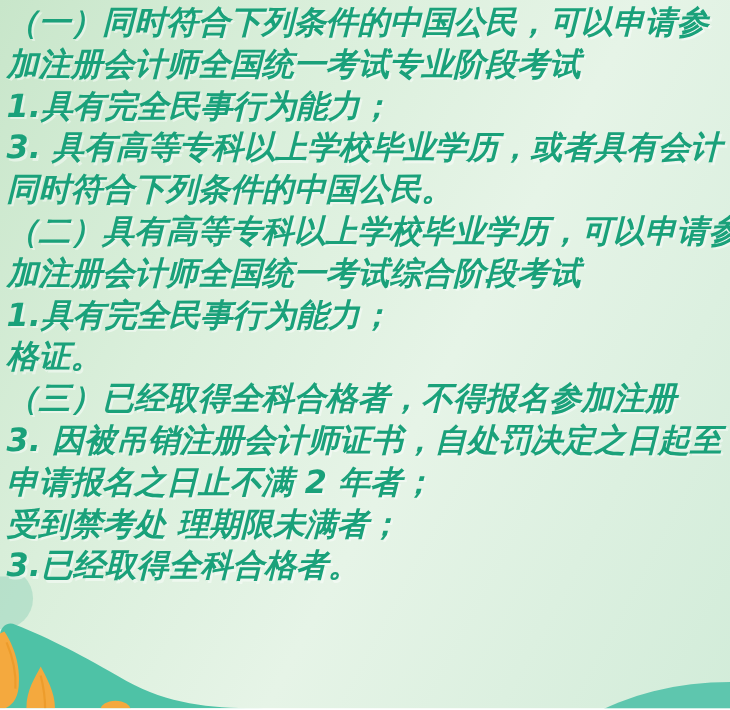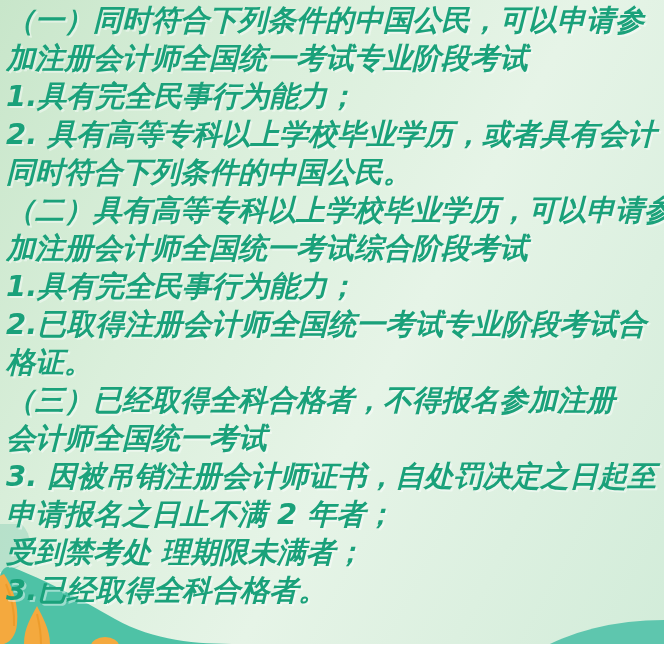--- a/index.html
+++ b/index.html
@@ -54,28 +54,26 @@
 
     <ellipse cx="105" cy="122" rx="14" ry="9" fill="#f4a93e"></ellipse>
   </svg>
 
   <div class="hill-right"></div>
 
   <div class="content">
     <div class="line">（一）同时符合下列条件的中国公民，可以申请参</div>
     <div class="line">加注册会计师全国统一考试专业阶段考试</div>
     <div class="line">1.具有完全民事行为能力；</div>
-    <div class="line">2. 具有高等专科以上学校毕业学历，或者具有会计</div>
+    <div class="line">3. 具有高等专科以上学校毕业学历，或者具有会计</div>
     <div class="line">同时符合下列条件的中国公民。</div>
     <div class="line">（二）具有高等专科以上学校毕业学历，可以申请参</div>
     <div class="line">加注册会计师全国统一考试综合阶段考试</div>
     <div class="line">1.具有完全民事行为能力；</div>
-    <div class="line">2.已取得注册会计师全国统一考试专业阶段考试合</div>
     <div class="line">格证。</div>
     <div class="line">（三）已经取得全科合格者，不得报名参加注册</div>
-    <div class="line">会计师全国统一考试</div>
     <div class="line">3. 因被吊销注册会计师证书，自处罚决定之日起至</div>
     <div class="line">申请报名之日止不满 2 年者；</div>
     <div class="line">受到禁考处 理期限未满者；</div>
     <div class="line">3.已经取得全科合格者。</div>
   </div>
 
 </div>
 
 </body></html>

